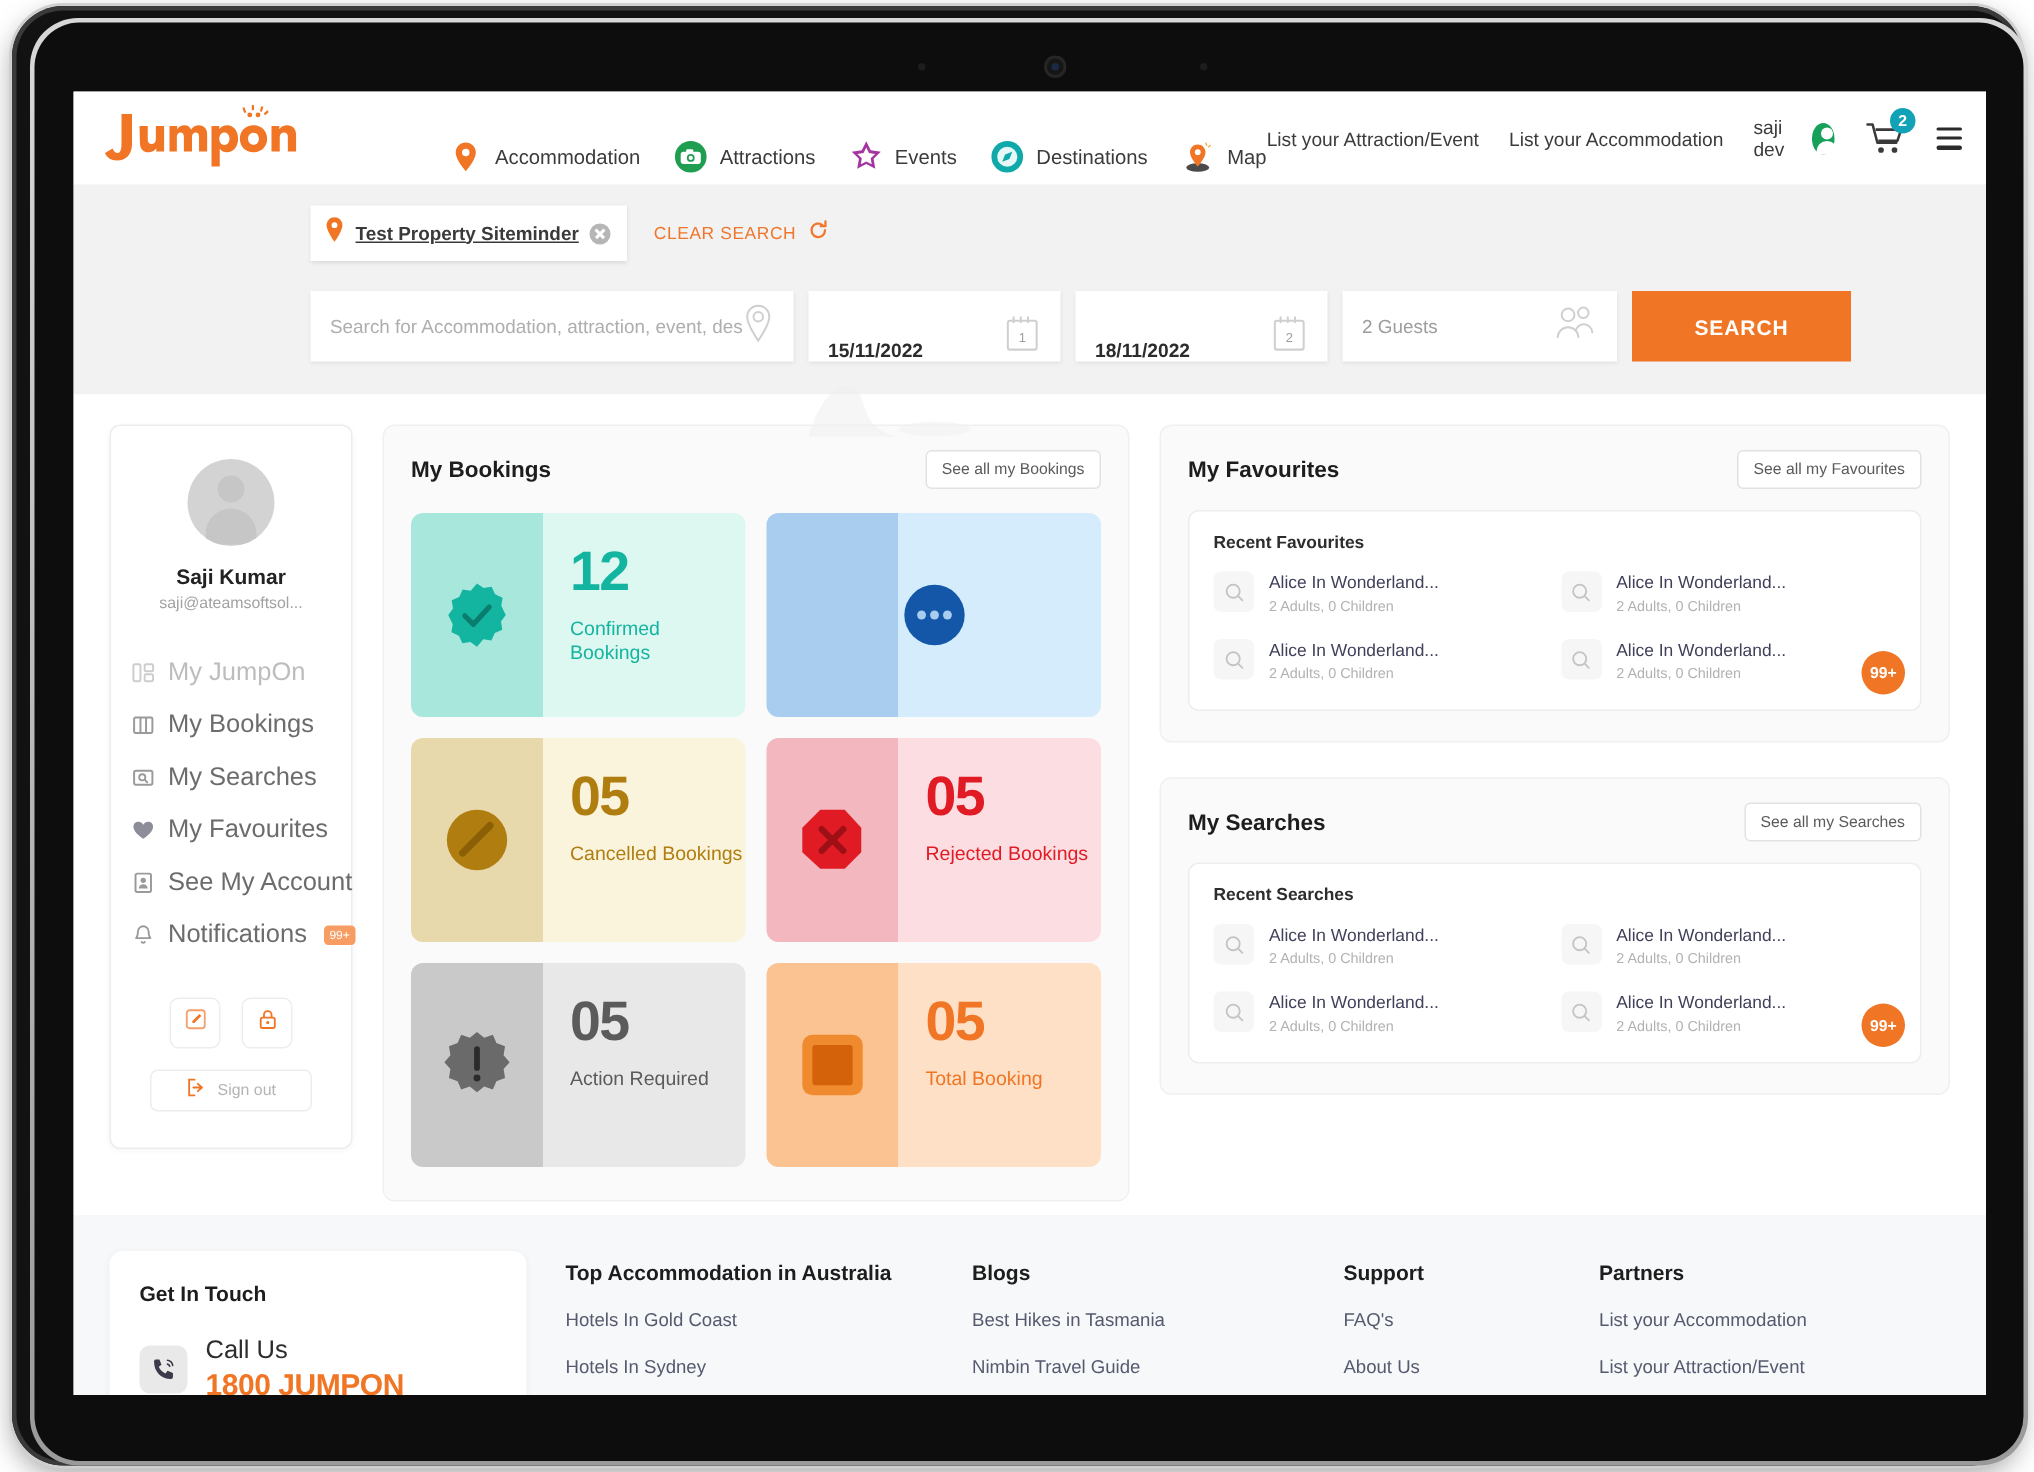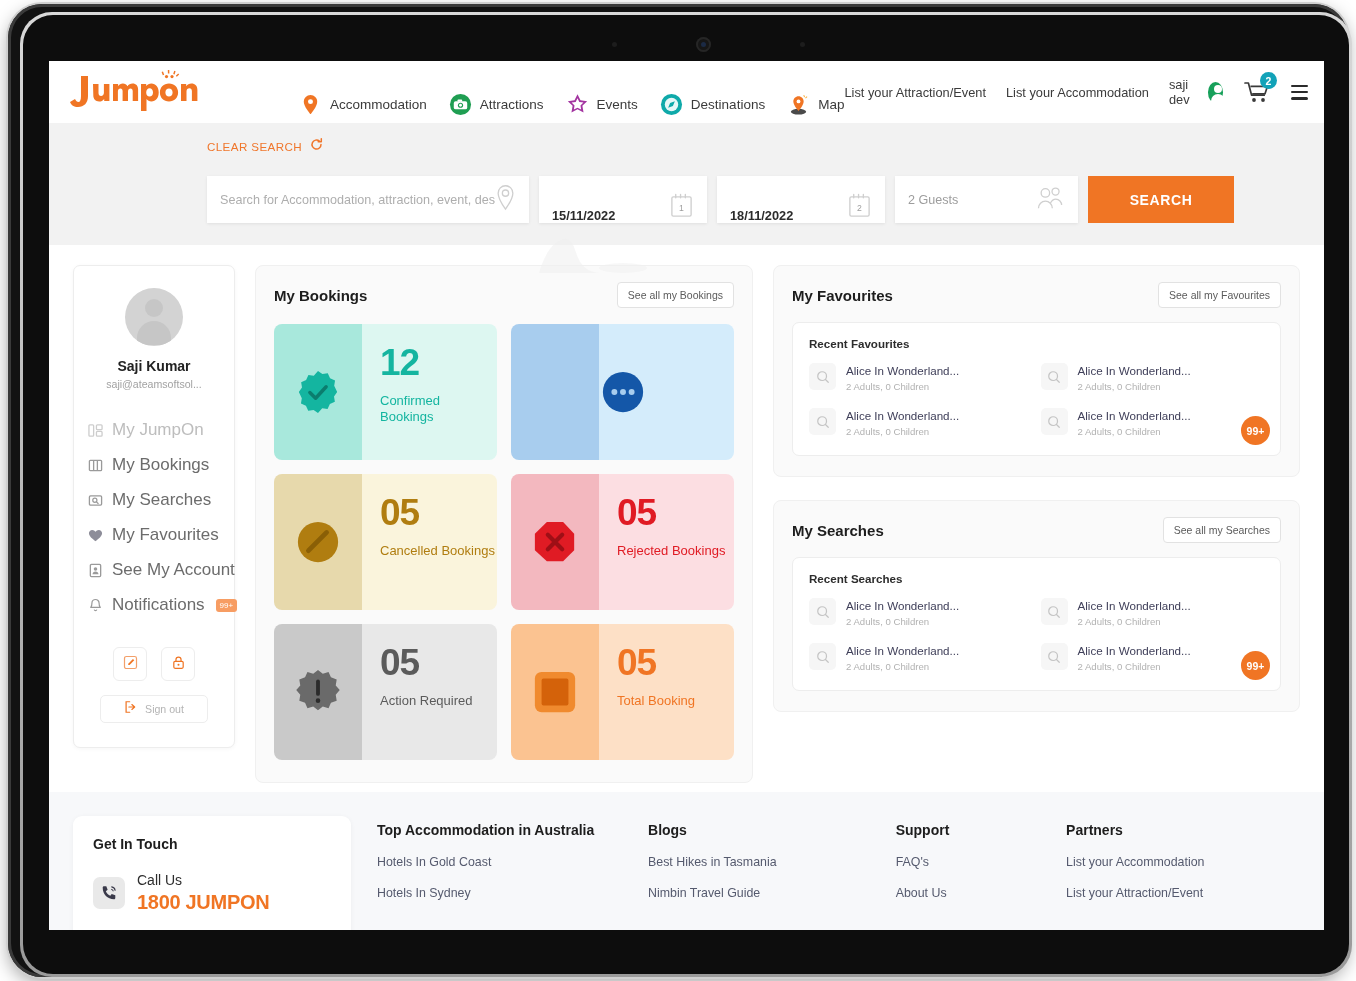--- a/index.html
+++ b/index.html
@@ -151,21 +151,21 @@
     display:flex; align-items:center; justify-content:center; cursor:pointer; }
 
   
   #footer { background:#f7f8fa; padding:24px 24px 0 24px; display:flex; gap:26px; height:160px; }
   #get-in-touch { width:278px; flex:none; background:#fff; border-radius:9px;
     padding:20px 20px 0 20px; box-shadow:0 1px 5px rgba(0,0,0,.05); height:140px; }
   #git-title { font-size:14px; font-weight:bold; color:#1d1d1d; }
   #call-row { display:flex; align-items:center; gap:12px; margin-top:20px; }
   #call-ico { width:32px; height:32px; border-radius:7px; background:#e9e9e9; flex:none;
     display:flex; align-items:center; justify-content:center; }
-  #call-label { font-size:14px; color:#2d2d2d; }
+  #call-label { font-size:17px; color:#2d2d2d; }
   #call-number { font-size:20px; font-weight:bold; color:#f07524; margin-top:3px; letter-spacing:-.3px; }
   #foot-cols { flex:1; display:grid; grid-template-columns:1.15fr 1.05fr .72fr 1fr; gap:2px;
     padding-top:6px; }
   .fcol-title { font-size:14px; font-weight:bold; color:#1d1d1d; }
   .flink { font-size:12.4px; color:#555a6e; margin-top:17px; cursor:pointer; white-space:nowrap; }
 </style>
 </head>
 <body>
 
 <div id="device-frame">
@@ -269,20 +269,30 @@
         <div id="hamburger">
           <span></span>
           <span></span>
           <span></span>
         </div>
       </div>
     </div>
 
     <div id="search-band">
       <div id="chip-row">
+        <div id="property-chip">
+          <span>
+            <svg width="14" height="18" viewBox="0 0 24 30">
+                <path d="M12 1C7 1 3 5 3 10c0 6.8 9 19 9 19s9-12.2 9-19c0-5-4-9-9-9z" fill="#f07524"></path>
+                <circle cx="12" cy="10" r="3.3" fill="#fff"></circle>
+              </svg>
+          </span>
+          <span class="chip-text">Test Property Siteminder</span>
+          <span class="chip-x"></span>
+        </div>
         <div id="clear-search">
           <span class="txt">CLEAR SEARCH</span>
           <span>
             <svg width="15" height="15" viewBox="0 0 20 20">
                 <path d="M16 10a6 6 0 1 1-2.2-4.6" fill="none" stroke="#f0762b" stroke-width="2" stroke-linecap="round"></path>
                 <path d="M16.4 2.2v4.2h-4.2" fill="none" stroke="#f0762b" stroke-width="2" stroke-linecap="round" stroke-linejoin="round"></path>
               </svg>
           </span>
         </div>
       </div>

